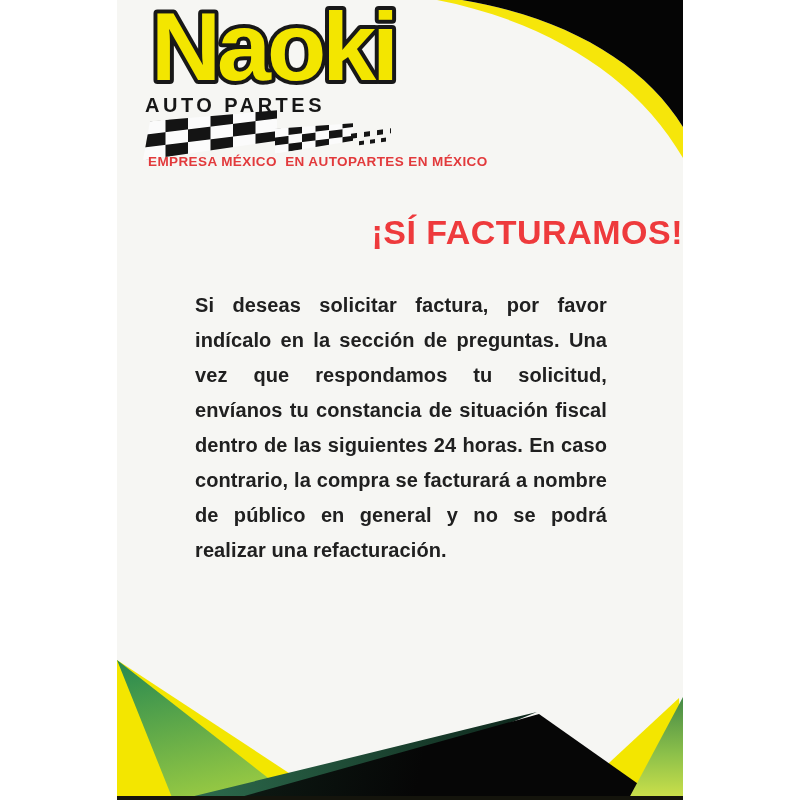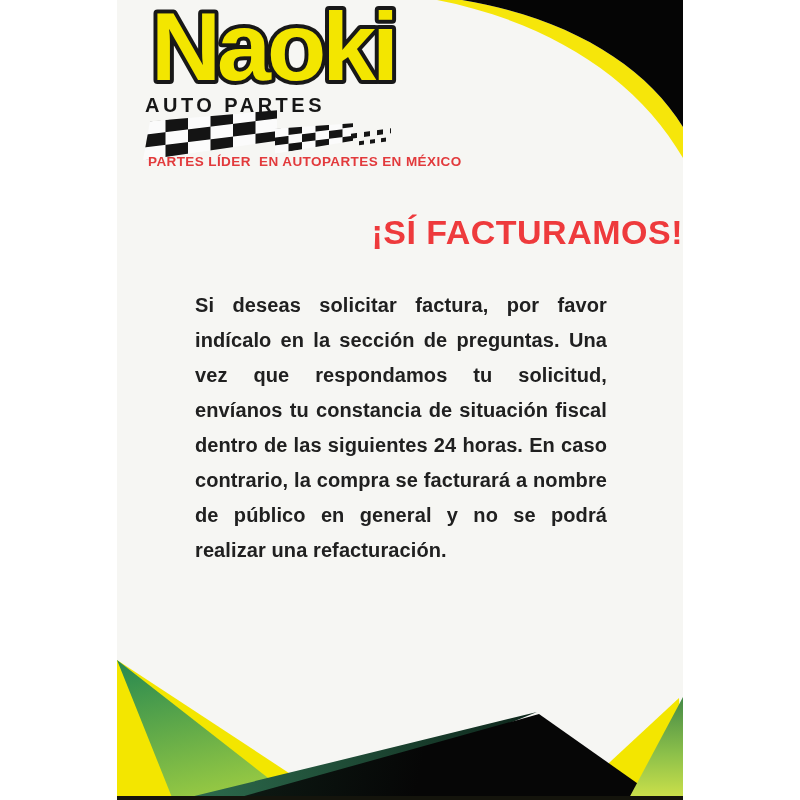--- a/index.html
+++ b/index.html
@@ -119,21 +119,21 @@
       <svg class="brand-svg" viewBox="0 0 300 104" aria-hidden="false">
         <text x="130" y="86" text-anchor="middle" font-size="97">Naoki</text>
       </svg>
       <div class="brand-sub">AUTO PARTES</div>
       <div class="flag">
         <div class="flag-big"></div>
         <div class="flag-small"></div>
         <div class="flag-tail1"></div>
         <div class="flag-tail2"></div>
       </div>
-      <div class="brand-tagline">PARTES LÍDER  EN AUTOPARTES EN MÉXICO</div>
+      <div class="brand-tagline">EMPRESA MÉXICO  EN AUTOPARTES EN MÉXICO</div>
     </div>
 
     <div class="heading">¡SÍ FACTURAMOS!</div>
 
     <p class="body-text">Si deseas solicitar factura, por favor indícalo en la sección de preguntas. Una vez que respondamos tu solicitud, envíanos tu constancia de situación fiscal dentro de las siguientes 24 horas. En caso contrario, la compra se facturará a nombre de público en general y no se podrá realizar una refacturación.</p>
 
     <div class="bottom-deco">
       <div class="tri-yellow-left"></div>
       <div class="tri-green-left"></div>
       <div class="tri-yellow-right"></div>

